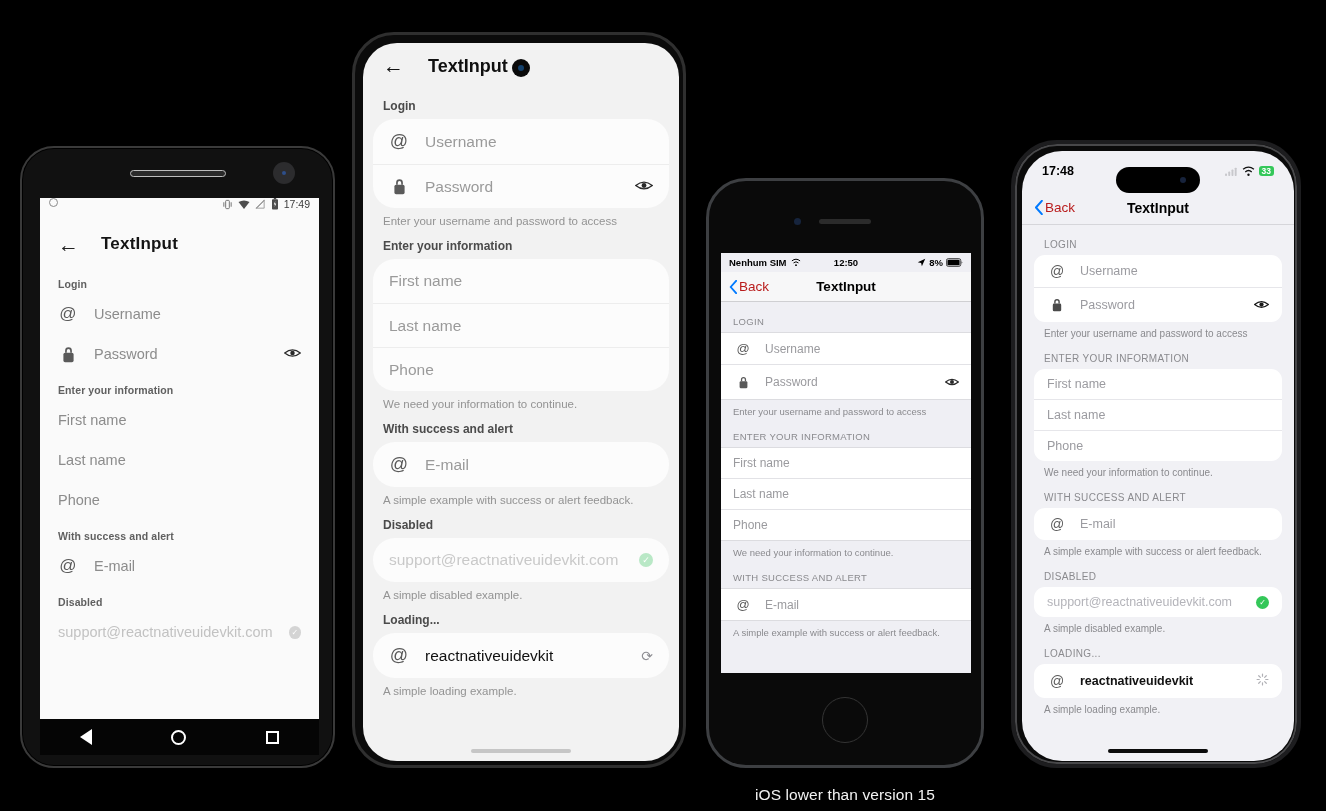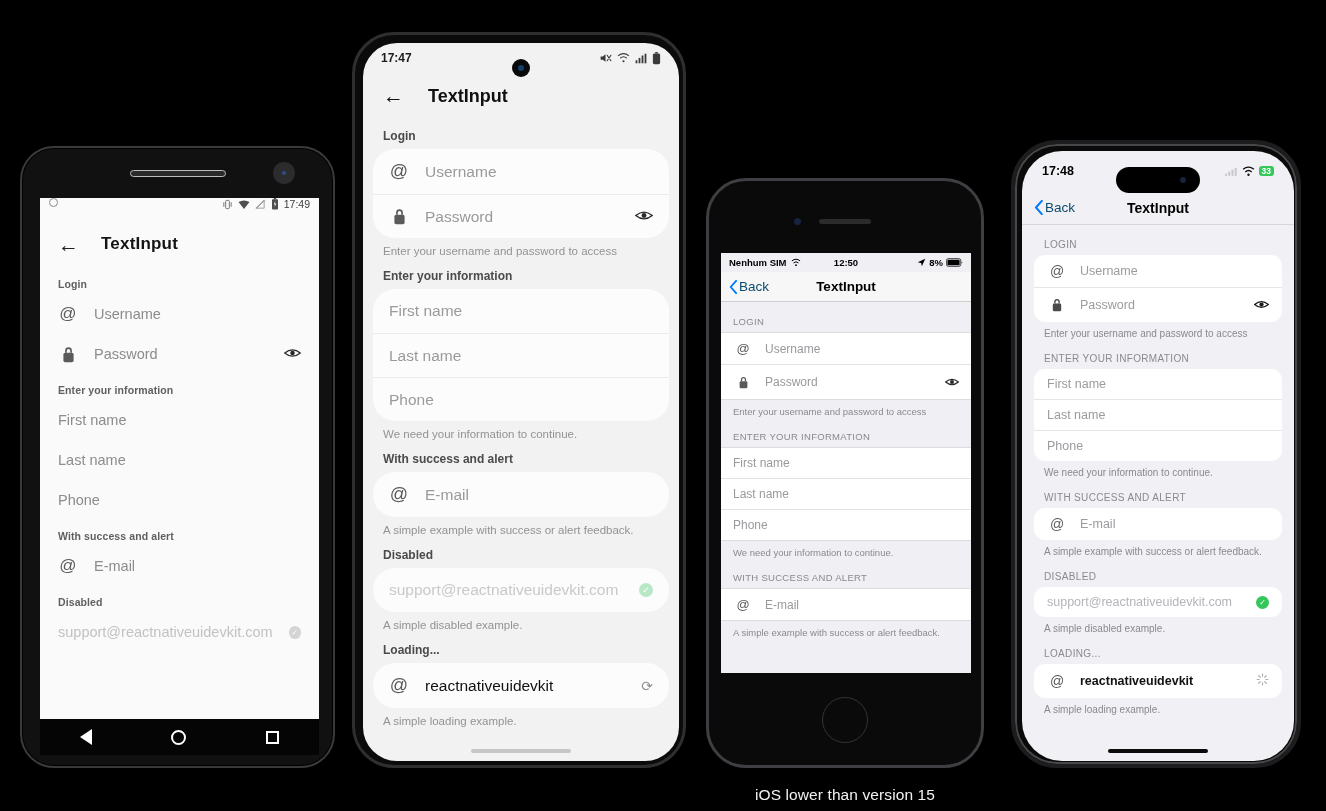--- a/index.html
+++ b/index.html
@@ -152,21 +152,21 @@
   .ios-status14 {
     height: 19px; display: flex; align-items: center; padding: 0 8px;
     font-size: 9.5px; color: #000; font-weight: 600;
   }
   .ios-status14 .mid { position: absolute; left: 50%; transform: translateX(-50%); }
   .ios-status14 .right { margin-left: auto; display: flex; align-items: center; gap: 3px; }
   .ios-navbar14 {
     height: 30px; display: flex; align-items: center; padding: 0 8px;
     background: #f7f7f8; border-bottom: .5px solid #cfcfd2; position: relative;
   }
-  .ios-back { color: #0c4a6e; font-size: 13.5px; display: flex; align-items: center; gap: 2px; }
+  .ios-back { color: #b91c1c; font-size: 13.5px; display: flex; align-items: center; gap: 2px; }
   .ios-navtitle {
     position: absolute; left: 50%; transform: translateX(-50%);
     font-size: 13.5px; font-weight: bold; color: #000;
   }
   .ios14-section { font-size: 9.5px; color: #8a8a8e; padding: 14px 12px 5px; letter-spacing: .3px; }
   .ios14-group { background: #fff; border-top: .5px solid #dcdce0; border-bottom: .5px solid #dcdce0; }
   .ios14-item { display: flex; align-items: center; gap: 12px; padding: 8px 12px; min-height: 30px; }
   .ios14-item + .ios14-item { border-top: .5px solid #e2e2e6; }
   .ios14-item .ph { font-size: 12px; color: #9a9a9e; flex: 1; }
   .ios14-help { font-size: 9.5px; color: #8a8a8e; padding: 6px 12px 0; }
@@ -316,44 +316,20 @@
       <span class="nav-back"></span>
       <span class="nav-home"></span>
       <span class="nav-recent"></span>
     </div>
   </div>
 
   <div class="device oneui-frame">
     <div class="screen oneui-screen">
       <div class="oneui-punch"></div>
 
-      <div class="oneui-status">
-        <span>17:47</span>
-        <div class="right">
-          <svg width="13" height="12" viewBox="0 0 24 22">
-            <path d="M3 8h4l5-4v14l-5-4H3z" fill="#3a3a3a"></path>
-            <path d="M15 6 L22 16 M22 6 L15 16" stroke="#3a3a3a" stroke-width="2" stroke-linecap="round"></path>
-          </svg>
-          <svg width="13" height="12" viewBox="0 0 24 22">
-            <path d="M2 7 Q12 -1 22 7" fill="none" stroke="#3a3a3a" stroke-width="2"></path>
-            <path d="M6 11.5 Q12 6 18 11.5" fill="none" stroke="#3a3a3a" stroke-width="2"></path>
-            <circle cx="12" cy="17" r="2" fill="#3a3a3a"></circle>
-          </svg>
-          <svg width="12" height="11" viewBox="0 0 20 18">
-            <rect x="1" y="12" width="3" height="5" fill="#3a3a3a"></rect>
-            <rect x="6" y="8" width="3" height="9" fill="#3a3a3a"></rect>
-            <rect x="11" y="4" width="3" height="13" fill="#3a3a3a"></rect>
-            <rect x="16" y="1" width="3" height="16" fill="#3a3a3a"></rect>
-          </svg>
-          <svg width="9" height="13" viewBox="0 0 12 18">
-            <rect x="1" y="2" width="10" height="15" rx="2" fill="#3a3a3a"></rect>
-            <rect x="4" y="0" width="4" height="2" rx="1" fill="#3a3a3a"></rect>
-          </svg>
-        </div>
-      </div>
 
       <div class="oneui-appbar">
         <span class="arrow">←</span>
         <span class="title">TextInput</span>
       </div>
 
       <div class="oneui-section">Login</div>
       <div class="oneui-card">
         <div class="oneui-item">
           <span class="ico" style="font-size:18px">@</span>

